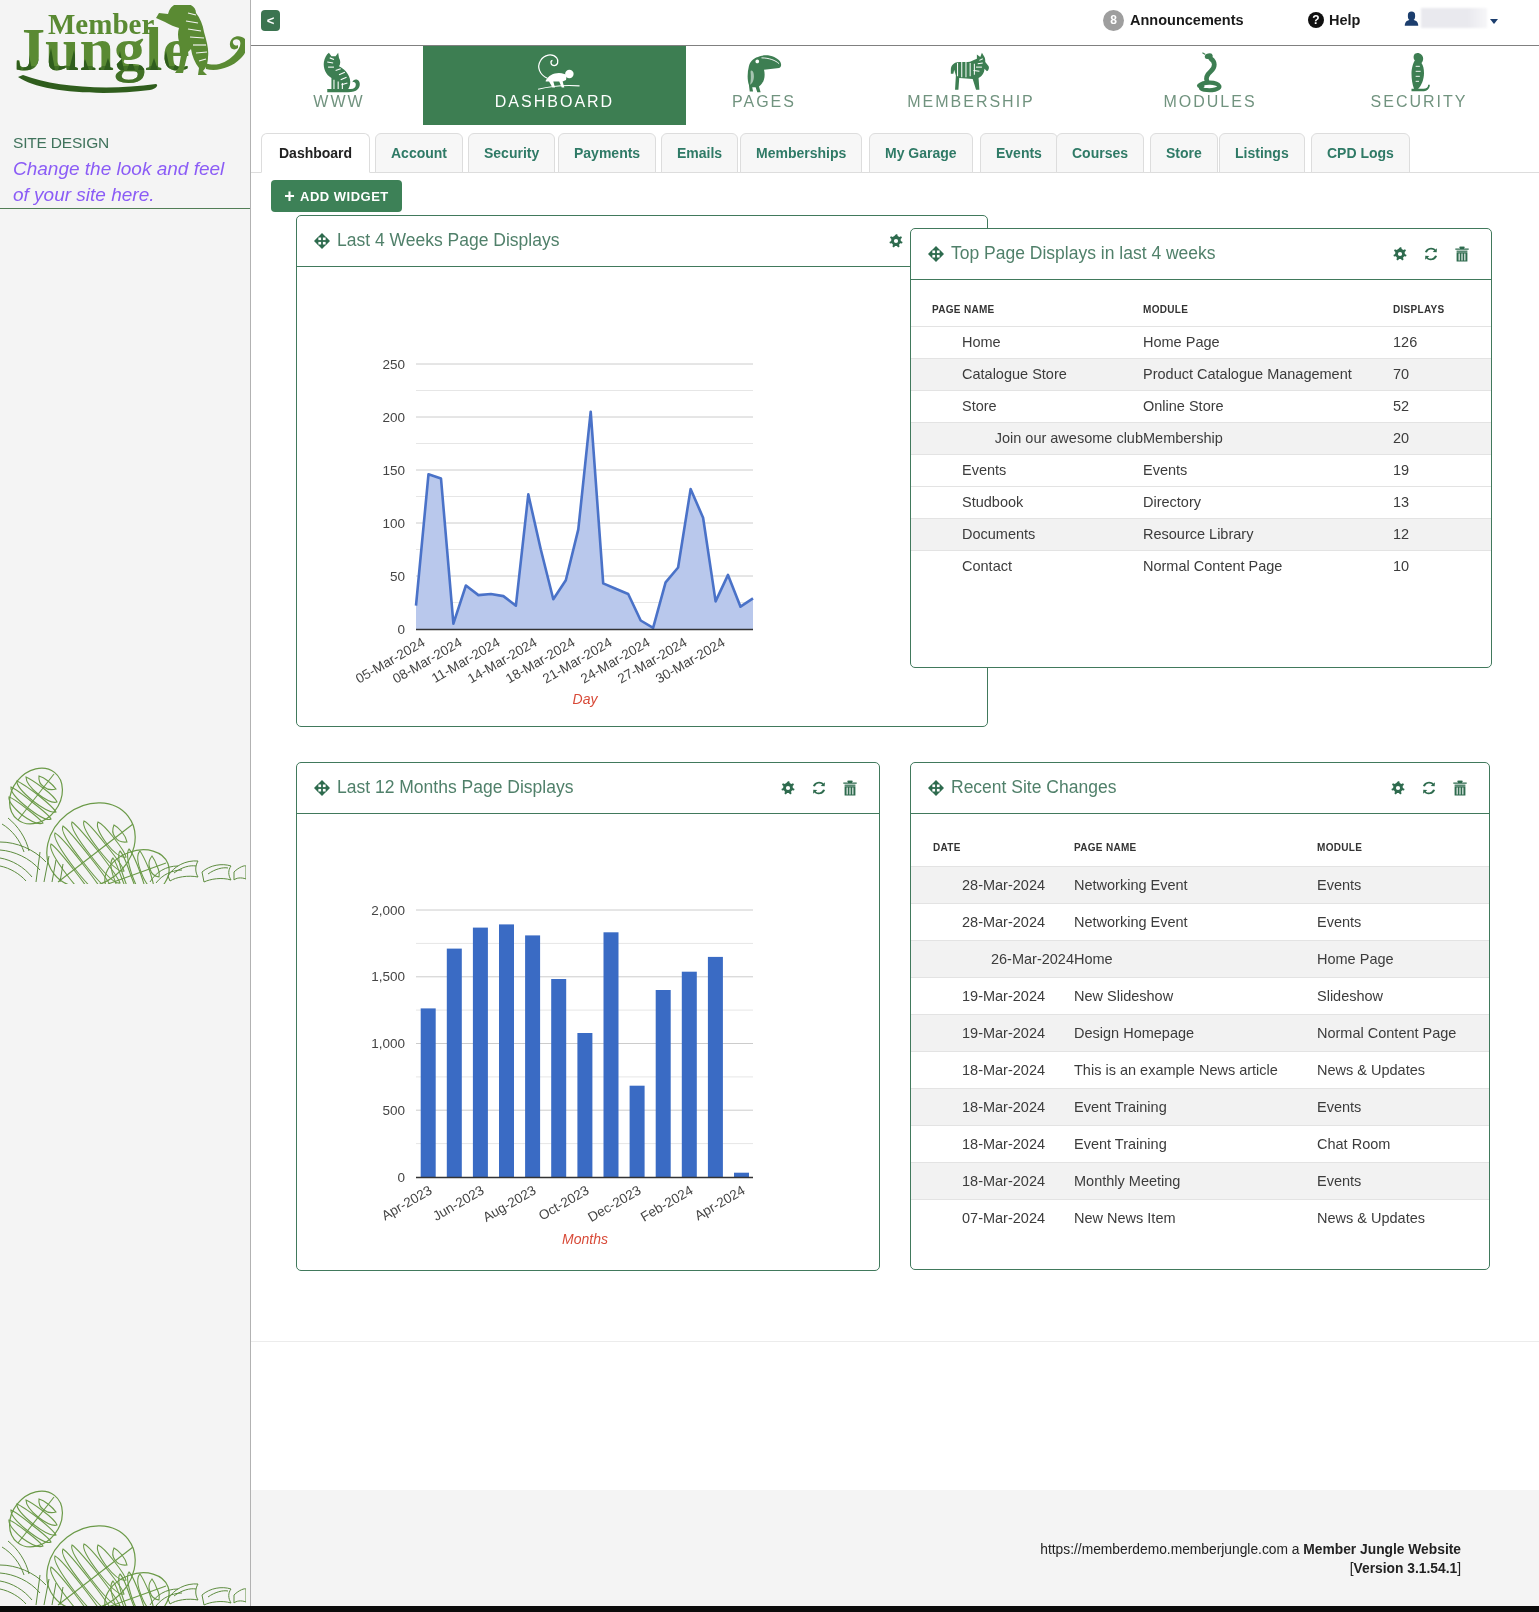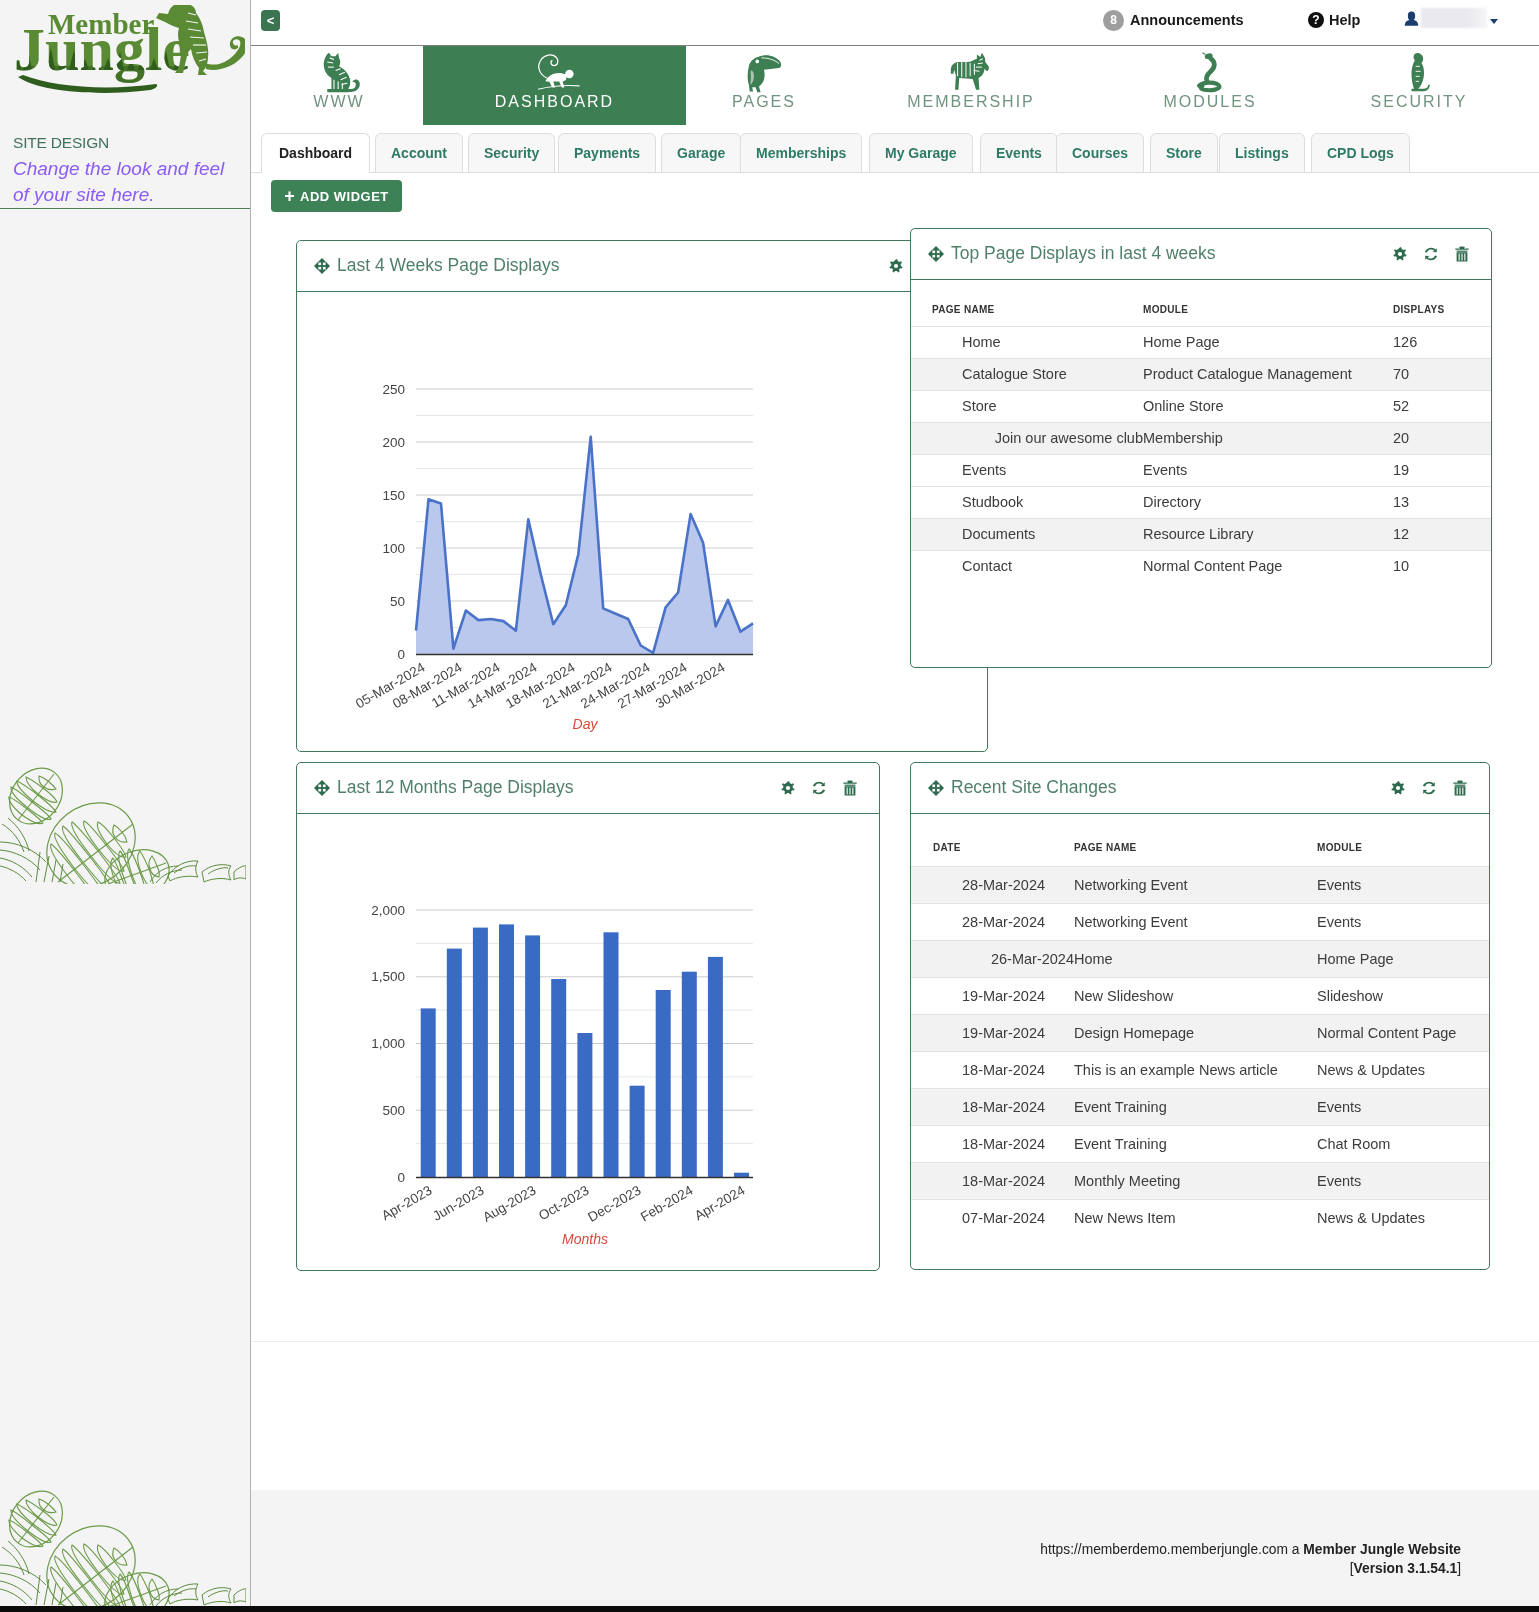--- a/index.html
+++ b/index.html
@@ -54,21 +54,21 @@
 
 #addwidget { left:271px; top:180px; width:131px; height:32px; background:#3d8157;
   border-radius:4px; color:#fff; text-align:center; line-height:32px; font-size:13px;
   letter-spacing:0.5px; font-weight:bold; }
 
 
 .widget { position:absolute; background:#fff; border:1px solid #41795c; border-radius:5px; }
 .whead { position:absolute; left:0; top:0; right:0; height:51px;
   border-bottom:1px solid #41795c; }
 .wtitle { position:absolute; left:40px; top:14px; font-size:17.5px; color:#50806a; }
-#w1 { left:296px; top:240px; width:692px; height:512px;padding-left:36px; }
+#w1 { left:296px; top:215px; width:692px; height:512px;padding-left:36px; }
 #w2 { left:910px; top:228px; width:582px; height:440px; }
 #w3 { left:296px; top:762px; width:584px; height:509px; }
 #w4 { left:910px; top:762px; width:580px; height:508px; }
 
 
 table.wtab { border-collapse:collapse; width:100%; table-layout:fixed; }
 table.wtab th { text-align:left; font-size:10px; color:#333; letter-spacing:0.3px;
   font-weight:bold; }
 table.wtab td { font-size:14.5px; color:#3c3c3c; border-top:1px solid #e3e3e3; }
 table.wtab tr.odd td { background:#f2f2f2; }
@@ -322,21 +322,21 @@
       <span class="navlabel">SECURITY</span>
       </div>
   </div>
 
   <div class="abs" id="tabline"></div>
   <div class="abs" id="tabrow">
     <div class="tab active" style="left:10px;">Dashboard</div>
     <div class="tab" style="left:124px;">Account</div>
     <div class="tab" style="left:217px;">Security</div>
     <div class="tab" style="left:307px;">Payments</div>
-    <div class="tab" style="left:410px;">Garage</div>
+    <div class="tab" style="left:410px;">Emails</div>
     <div class="tab" style="left:489px;">Memberships</div>
     <div class="tab" style="left:618px;">My Garage</div>
     <div class="tab" style="left:729px;">Events</div>
     <div class="tab" style="left:805px;">Courses</div>
     <div class="tab" style="left:899px;">Store</div>
     <div class="tab" style="left:968px;">Listings</div>
     <div class="tab" style="left:1060px;">CPD Logs</div>
   </div>
 
   <div class="abs" id="addwidget"><span style="font-size:18px;font-weight:bold;vertical-align:-1.5px;">+</span> ADD WIDGET</div>

